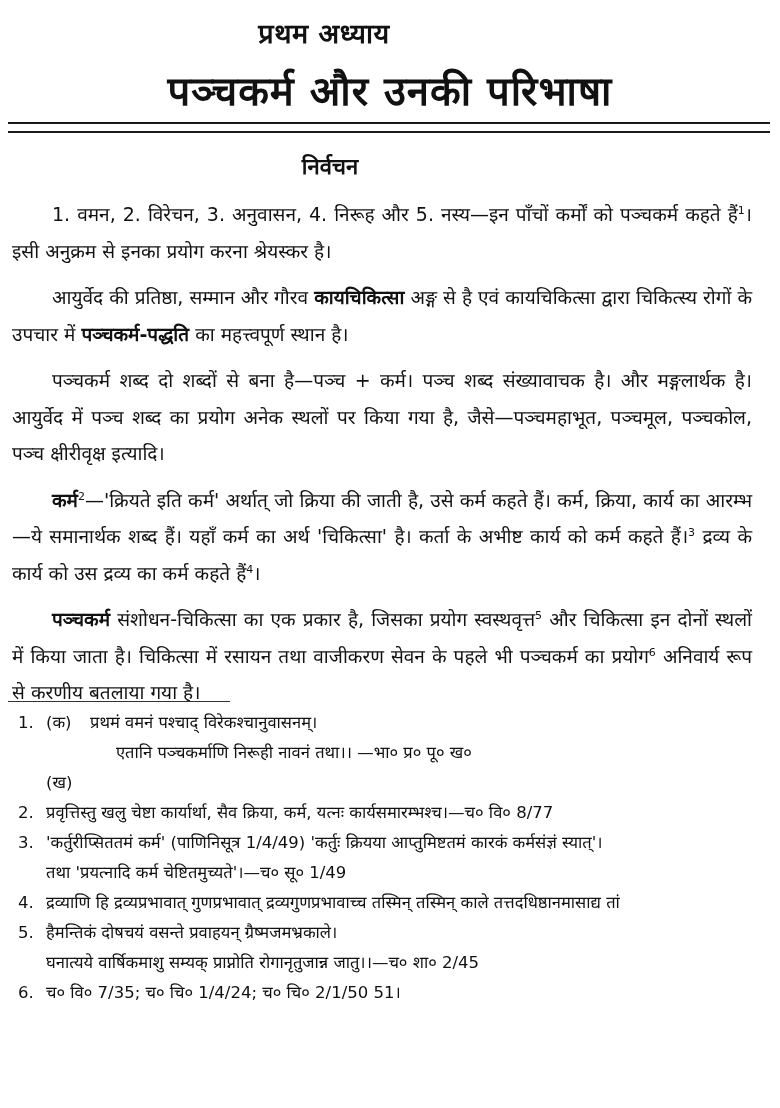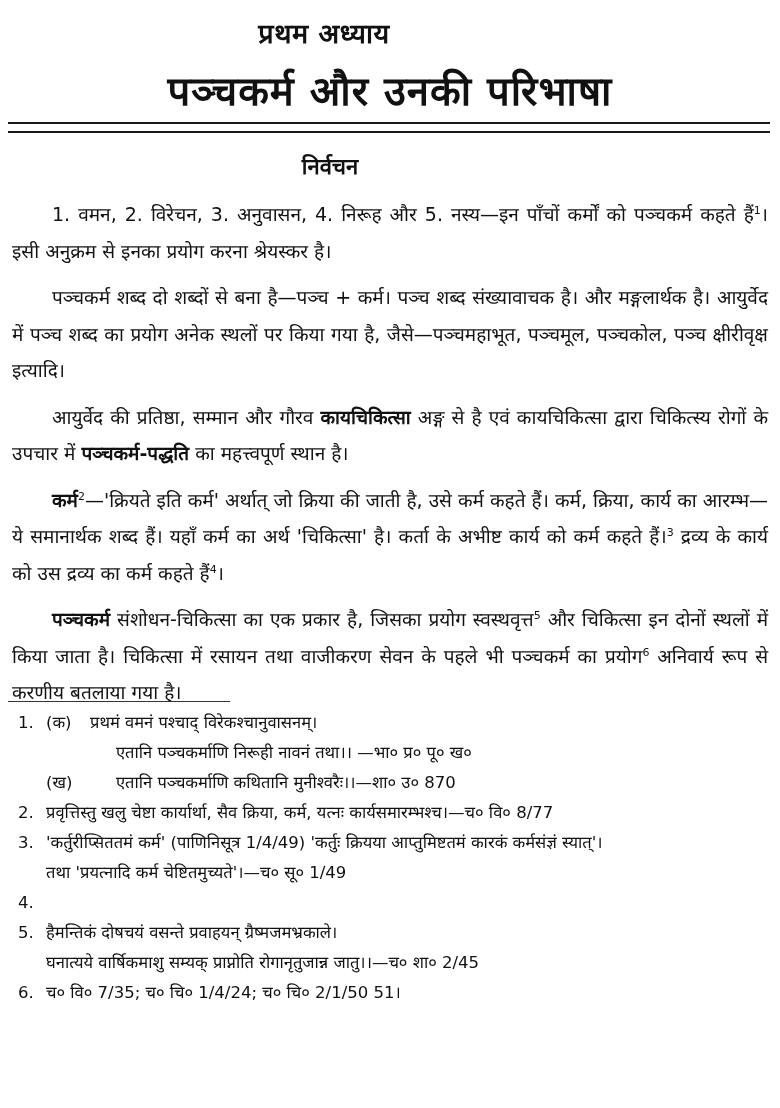--- a/index.html
+++ b/index.html
@@ -20,21 +20,21 @@
   .rule.r1 { top: 122px; }
   .rule.r2 { top: 131px; }
   .section-heading {
     position: absolute; top: 150px; left: 0; width: 660px; text-align: center;
     font-size: 22px; font-weight: bold;
   }
   .body-text {
     position: absolute; top: 196px; left: 12px; width: 756px;
     font-size: 19px; line-height: 36.5px; text-align: justify;
   }
-  .para { margin: 0 0 10px 0; text-indent: 40px; }
+  .para { margin: 0 16px 10px 0; text-indent: 40px; }
   .para b { font-weight: bold; }
   sup { font-size: 11px; line-height: 0; vertical-align: super; }
   .fn-rule { position: absolute; left: 8px; top: 701px; width: 222px; height: 1px; background: #333; }
   .footnotes {
     position: absolute; top: 708px; left: 18px; width: 752px;
     font-size: 16.5px; line-height: 30px;
   }
   .fn { display: flex; }
   .fn-num { width: 28px; flex: none; }
   .fn-body { flex: 1; }
@@ -51,24 +51,24 @@
 <div class="rule r1"></div>
 <div class="rule r2"></div>
 
 <div class="section-heading">निर्वचन</div>
 
 <div class="body-text">
   <p class="para">
     <span>1. वमन, 2. विरेचन, 3. अनुवासन, 4. निरूह और 5. नस्य—इन पाँचों कर्मों को पञ्चकर्म कहते हैं</span><sup>1</sup><span>। इसी अनुक्रम से इनका प्रयोग करना श्रेयस्कर है।</span>
   </p>
   <p class="para">
-    <span>पञ्चकर्म शब्द दो शब्दों से बना है—पञ्च + कर्म। पञ्च शब्द संख्यावाचक है। और मङ्गलार्थक है। आयुर्वेद में पञ्च शब्द का प्रयोग अनेक स्थलों पर किया गया है, जैसे—पञ्चमहाभूत, पञ्चमूल, पञ्चकोल, पञ्च क्षीरीवृक्ष इत्यादि।</span>
+    <span>आयुर्वेद की प्रतिष्ठा, सम्मान और गौरव </span><b>कायचिकित्सा</b><span> अङ्ग से है एवं कायचिकित्सा द्वारा चिकित्स्य रोगों के उपचार में </span><b>पञ्चकर्म-पद्धति</b><span> का महत्त्वपूर्ण स्थान है।</span>
   </p>
   <p class="para">
-    <span>आयुर्वेद की प्रतिष्ठा, सम्मान और गौरव </span><b>कायचिकित्सा</b><span> अङ्ग से है एवं कायचिकित्सा द्वारा चिकित्स्य रोगों के उपचार में </span><b>पञ्चकर्म-पद्धति</b><span> का महत्त्वपूर्ण स्थान है।</span>
+    <span>पञ्चकर्म शब्द दो शब्दों से बना है—पञ्च + कर्म। पञ्च शब्द संख्यावाचक है। और मङ्गलार्थक है। आयुर्वेद में पञ्च शब्द का प्रयोग अनेक स्थलों पर किया गया है, जैसे—पञ्चमहाभूत, पञ्चमूल, पञ्चकोल, पञ्च क्षीरीवृक्ष इत्यादि।</span>
   </p>
   <p class="para">
     <b>कर्म</b><sup>2</sup><span>—'क्रियते इति कर्म' अर्थात् जो क्रिया की जाती है, उसे कर्म कहते हैं। कर्म, क्रिया, कार्य का आरम्भ—ये समानार्थक शब्द हैं। यहाँ कर्म का अर्थ 'चिकित्सा' है। कर्ता के अभीष्ट कार्य को कर्म कहते हैं।</span><sup>3</sup><span> द्रव्य के कार्य को उस द्रव्य का कर्म कहते हैं</span><sup>4</sup><span>।</span>
   </p>
   <p class="para">
     <b>पञ्चकर्म</b><span> संशोधन-चिकित्सा का एक प्रकार है, जिसका प्रयोग स्वस्थवृत्त</span><sup>5</sup><span> और चिकित्सा इन दोनों स्थलों में किया जाता है। चिकित्सा में रसायन तथा वाजीकरण सेवन के पहले भी पञ्चकर्म का प्रयोग</span><sup>6</sup><span> अनिवार्य रूप से करणीय बतलाया गया है।</span>
   </p>
 </div>
 
 <div class="fn-rule"></div>
@@ -80,41 +80,41 @@
       <div class="sub">
         <span class="sub-label">(क)</span>
         <div class="sub-body">
           <span class="fn-line">प्रथमं वमनं पश्चाद् विरेकश्चानुवासनम्।</span>
           <span class="fn-line" style="padding-left:26px">एतानि पञ्चकर्माणि निरूही नावनं तथा।। —भा० प्र० पू० ख०</span>
         </div>
       </div>
       <div class="sub">
         <span class="sub-label">(ख)</span>
         <div class="sub-body">
-          <span class="fn-line" style="padding-left:26px">एतानि पञ्चकर्माणि कथितानि मुनीश्वरैः।।—शा० उ० 870</span>
         </div>
       </div>
     </div>
   </div>
   <div class="fn">
     <span class="fn-num">2.</span>
     <div class="fn-body">
         <span class="fn-line">प्रवृत्तिस्तु खलु चेष्टा कार्यार्था, सैव क्रिया, कर्म, यत्नः कार्यसमारम्भश्च।—च० वि० 8/77</span>
       </div>
   </div>
   <div class="fn">
     <span class="fn-num">3.</span>
     <div class="fn-body">
       <span class="fn-line">'कर्तुरीप्सिततमं कर्म' (पाणिनिसूत्र 1/4/49) 'कर्तुः क्रियया आप्तुमिष्टतमं कारकं कर्मसंज्ञं स्यात्'।</span>
       <span class="fn-line">तथा 'प्रयत्नादि कर्म चेष्टितमुच्यते'।—च० सू० 1/49</span>
     </div>
   </div>
   <div class="fn">
     <span class="fn-num">4.</span>
     <div class="fn-body">
+      <span class="fn-line">द्रव्याणि हि द्रव्यप्रभावात् गुणप्रभावात् द्रव्यगुणप्रभावाच्च तस्मिन् तस्मिन् काले तत्तदधिष्ठानमासाद्य तां</span>
     </div>
   </div>
   <div class="fn">
     <span class="fn-num">5.</span>
     <div class="fn-body">
       <span class="fn-line">हैमन्तिकं दोषचयं वसन्ते प्रवाहयन् ग्रैष्मजमभ्रकाले।</span>
       <span class="fn-line">घनात्यये वार्षिकमाशु सम्यक् प्राप्नोति रोगानृतुजान्न जातु।।—च० शा० 2/45</span>
     </div>
   </div>
   <div class="fn">

